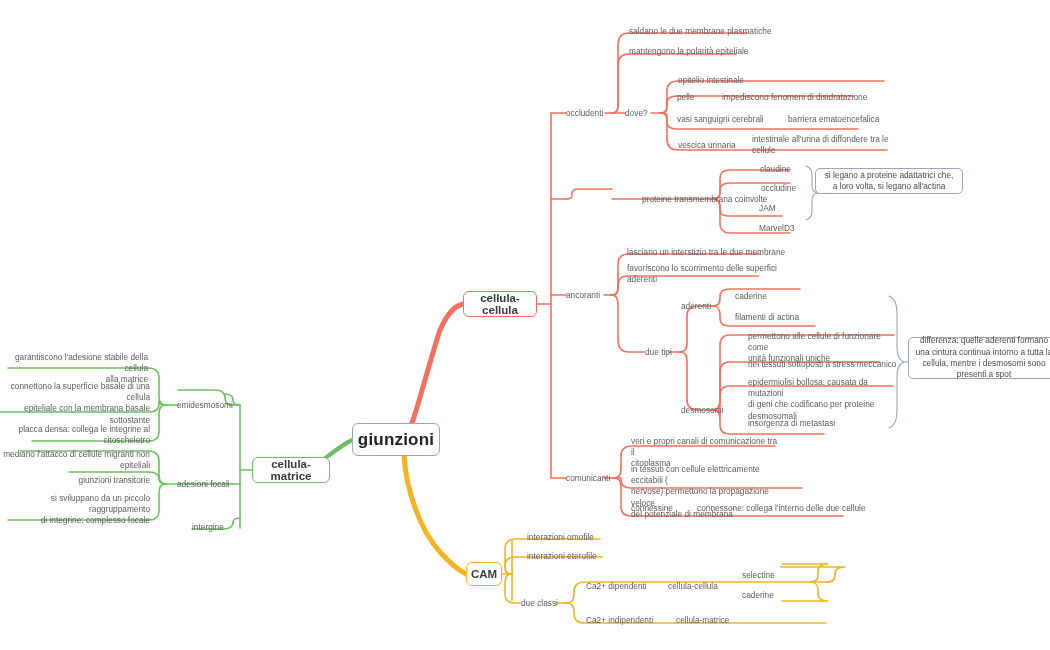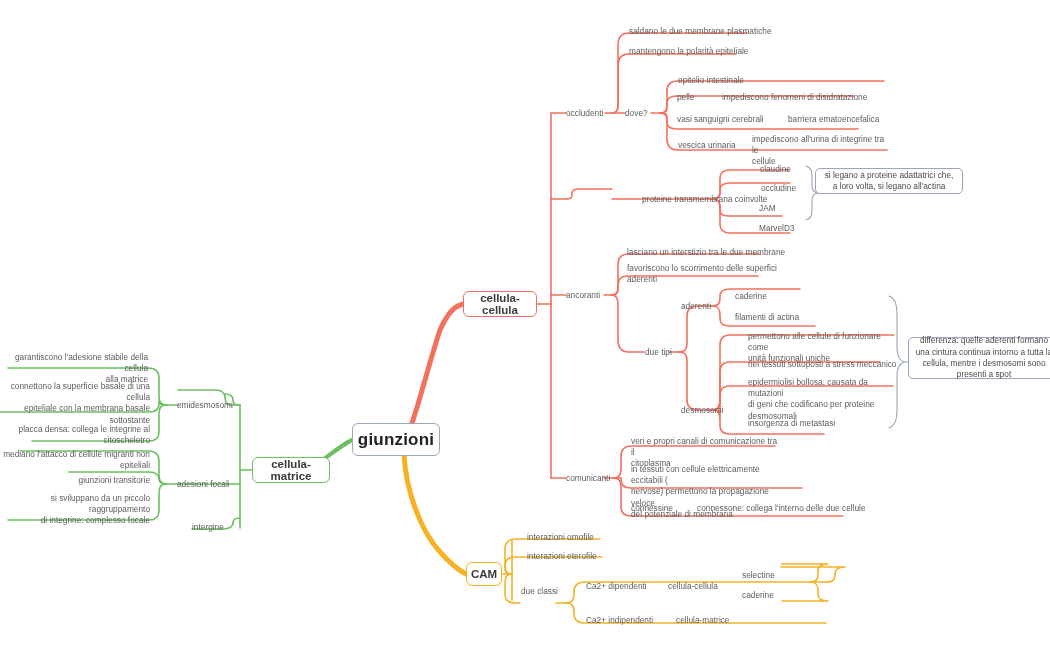--- a/index.html
+++ b/index.html
@@ -145,21 +145,21 @@
   <div class="lbl" style="left:629px;top:26px;width:180px;">saldano le due membrane plasmatiche</div>
   <div class="lbl" style="left:629px;top:46px;width:180px;">mantengono la polarità epiteliale</div>
   <div class="lbl" style="left:625px;top:108px;width:34px;">dove?</div>
 
   <div class="lbl" style="left:678px;top:75px;width:90px;">epitelio intestinale</div>
   <div class="lbl" style="left:677px;top:92px;width:40px;">pelle</div>
   <div class="lbl" style="left:722px;top:92px;width:180px;">impediscono fenomeni di disidratazione</div>
   <div class="lbl" style="left:677px;top:114px;width:100px;">vasi sanguigni cerebrali</div>
   <div class="lbl" style="left:788px;top:114px;width:130px;">barriera ematoencefalica</div>
   <div class="lbl" style="left:678px;top:140px;width:85px;">vescica urinaria</div>
-  <div class="lbl" style="left:752px;top:134px;width:140px;">impediscono all'urina di integrine tra le
+  <div class="lbl" style="left:752px;top:134px;width:140px;">intestinale all'urina di diffondere tra le
 cellule</div>
 
   <div class="lbl" style="left:626px;top:194px;width:130px;padding-left:16px;">proteine transmembrana coinvolte</div>
   <div class="lbl" style="left:760px;top:164px;width:55px;">claudine</div>
   <div class="lbl" style="left:761px;top:183px;width:58px;">occludine</div>
   <div class="lbl" style="left:759px;top:203px;width:40px;">JAM</div>
   <div class="lbl" style="left:759px;top:223px;width:55px;">MarvelD3</div>
 
   <div class="note" style="left:815px;top:168px;width:148px;height:26px;">si legano a proteine adattatrici che, a loro
 volta, si legano all'actina</div>
@@ -205,21 +205,21 @@
   <div class="lbl" style="left:177px;top:479px;width:72px;">adesioni focali</div>
   <div class="lbl r" style="left:0px;top:449px;width:150px;text-align:right;">mediano l'attacco di cellule migranti non
 epiteliali</div>
   <div class="lbl r" style="left:0px;top:475px;width:150px;">giunzioni transitorie</div>
   <div class="lbl r" style="left:0px;top:493px;width:150px;">si sviluppano da un piccolo raggruppamento
 di integrine: complesso focale</div>
   <div class="lbl" style="left:192px;top:522px;width:50px;">intergine</div>
 
   <div class="lbl" style="left:527px;top:532px;width:90px;">interazioni omofile</div>
   <div class="lbl" style="left:527px;top:551px;width:92px;">interazioni eterofile</div>
-  <div class="lbl" style="left:521px;top:586px;width:48px;">due classi</div>
+  <div class="lbl" style="left:521px;top:598px;width:48px;">due classi</div>
   <div class="lbl" style="left:586px;top:581px;width:80px;">Ca2+ dipendenti</div>
   <div class="lbl" style="left:668px;top:581px;width:72px;">cellula-cellula</div>
   <div class="lbl" style="left:742px;top:570px;width:50px;">selectine</div>
   <div class="lbl" style="left:742px;top:590px;width:50px;">caderine</div>
   <div class="lbl" style="left:586px;top:615px;width:88px;">Ca2+ indipendenti</div>
   <div class="lbl" style="left:676px;top:615px;width:74px;">cellula-matrice</div>
 
 </div>
 
 </body></html>

